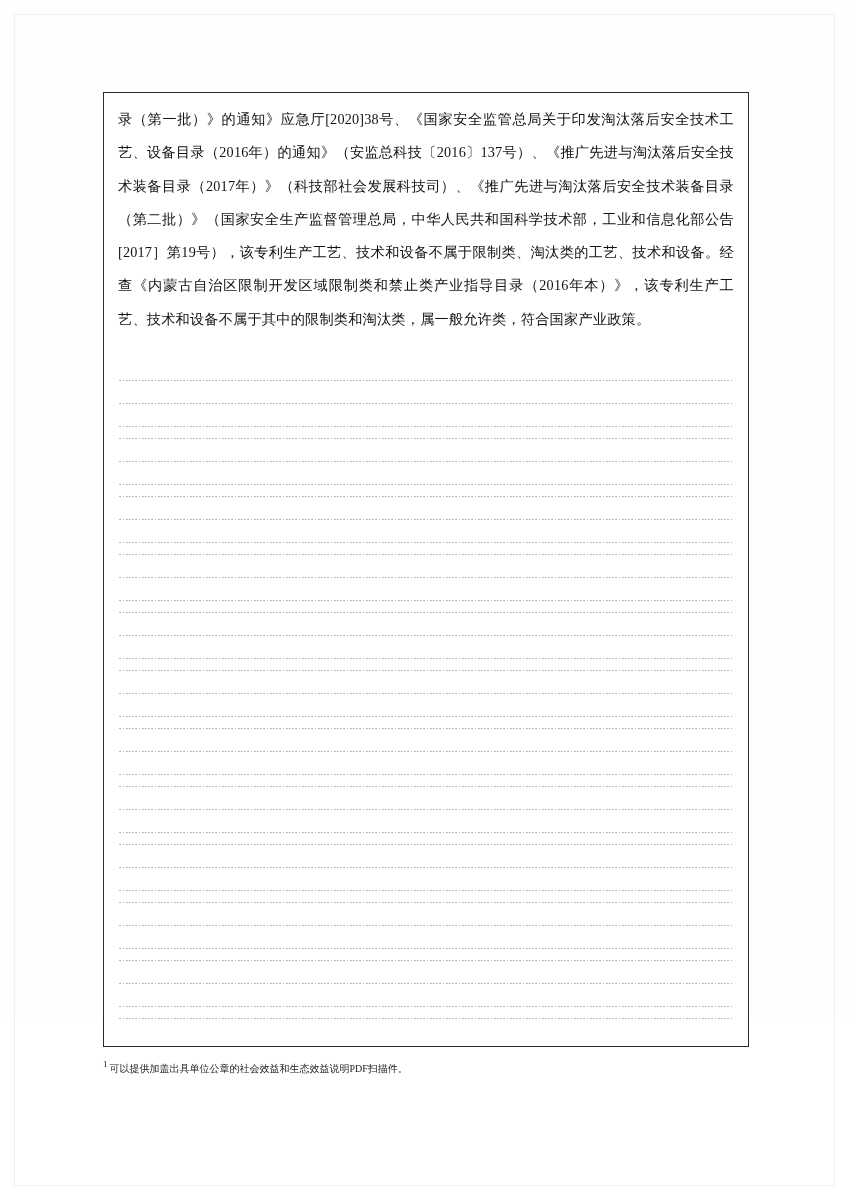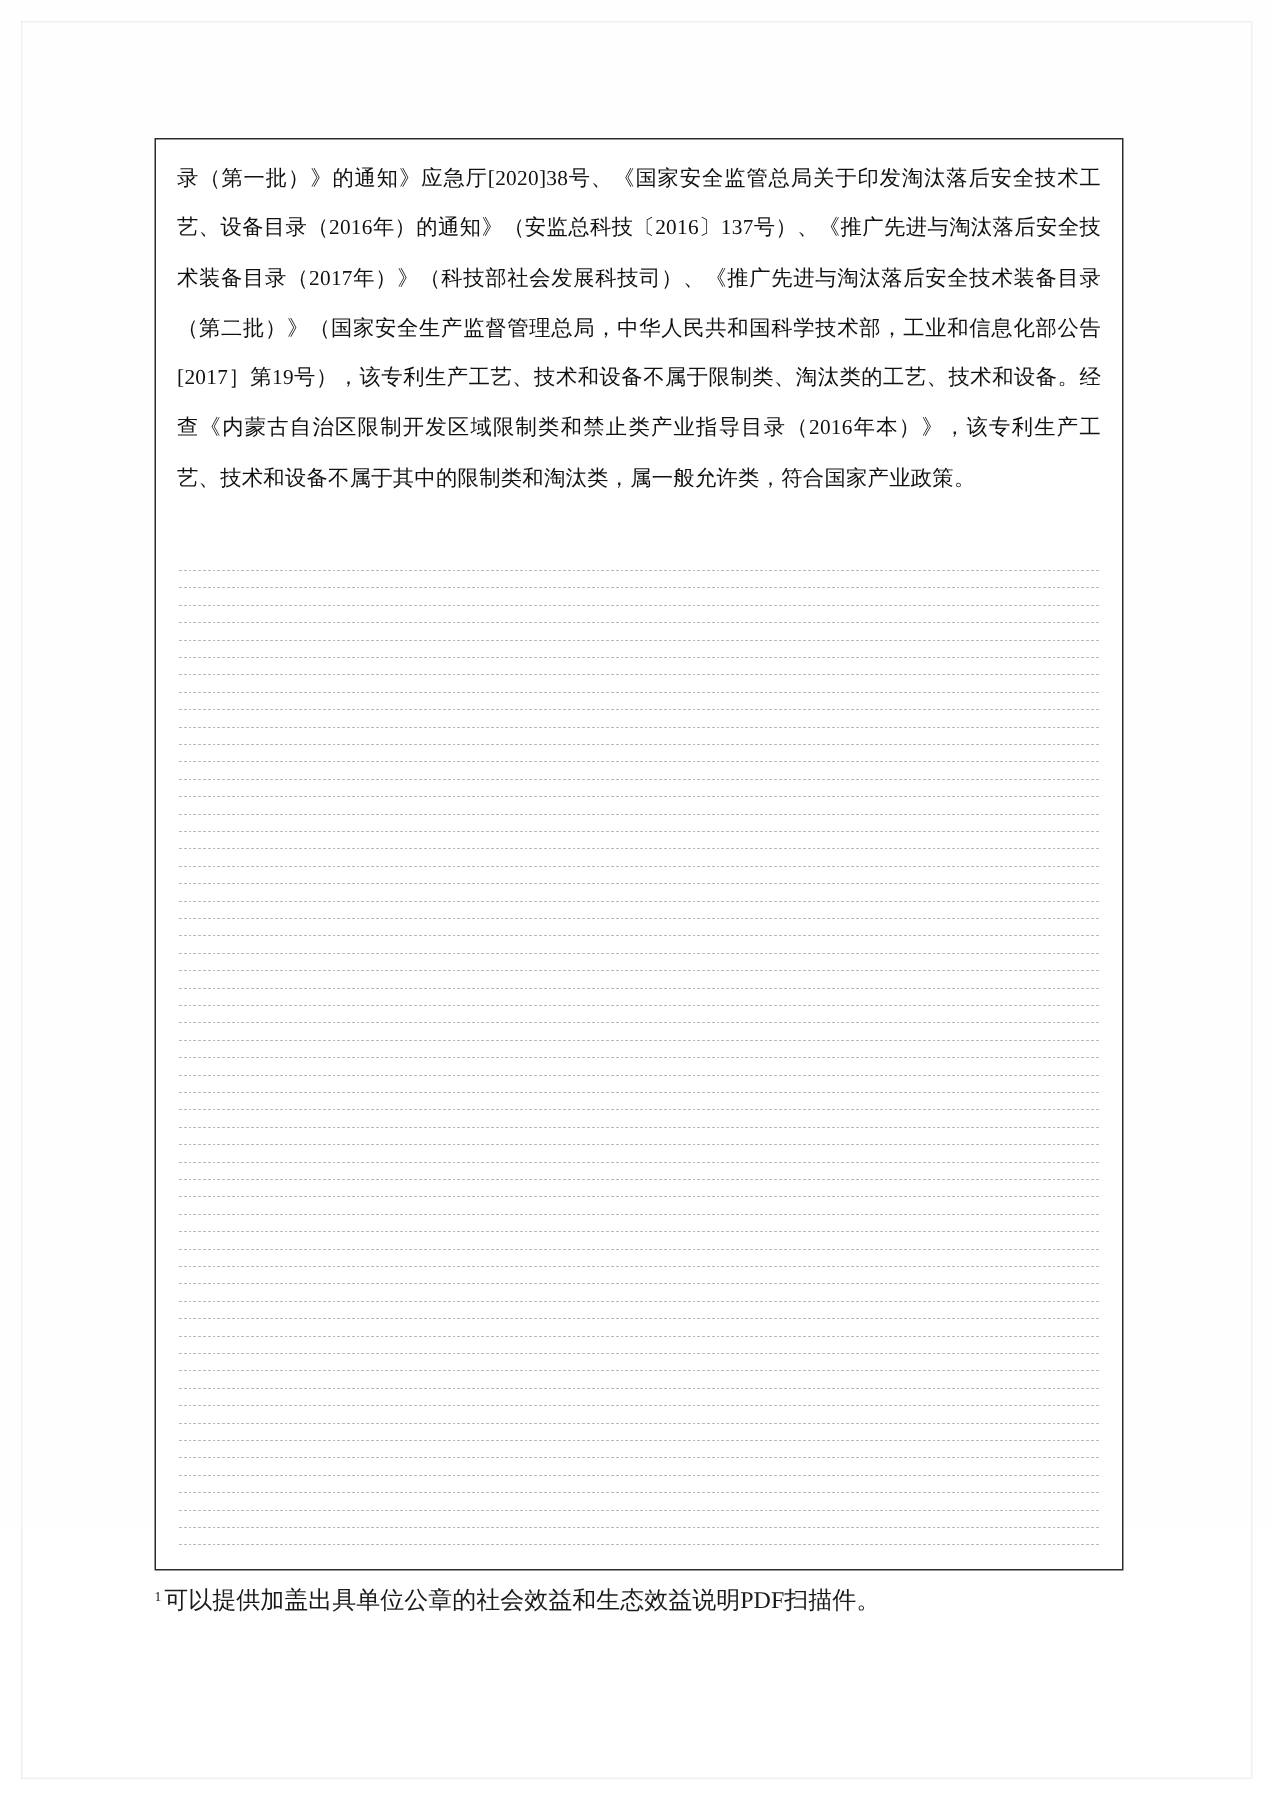--- a/index.html
+++ b/index.html
@@ -104,21 +104,21 @@
     font-size: 11.5px;
     line-height: 16px;
     color: #1a1a1a;
   }
   .footnote .marker {
     font-size: 9px;
     vertical-align: super;
     margin-right: 2px;
   }
   .footnote .fn-text {
-    font-size: 16px;
+    font-size: 10px;
   }
 </style>
 </head>
 <body>
 
 <div class="page">
 
   <div class="page-frame"></div>
 
   <div class="content-box">

